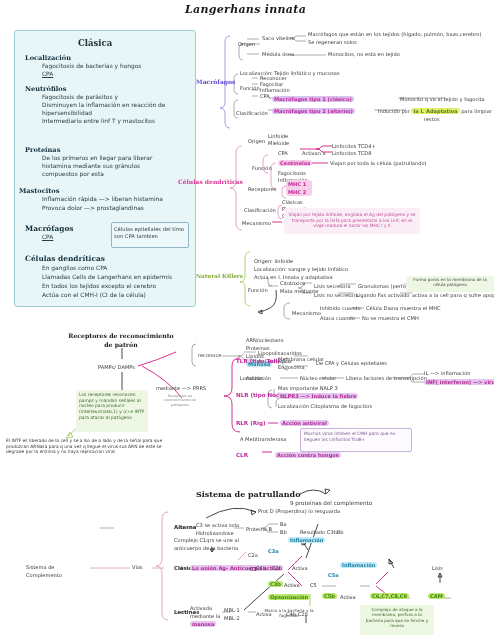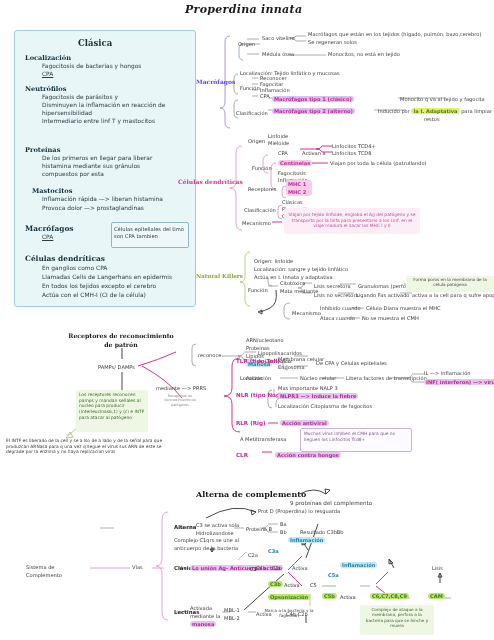--- a/index.html
+++ b/index.html
@@ -60,41 +60,41 @@
 
   #complement-title{left:196px;top:489px;font-size:8px;font-weight:bold;color:#1a1a1a;
                     font-family:"DejaVu Serif","Liberation Serif",serif;}
   #receptors-title{left:66px;top:332px;width:110px;text-align:center;font-size:6.2px;
                    font-weight:bold;color:#1a1a1a;
                    font-family:"DejaVu Serif","Liberation Serif",serif;}
 </style>
 </head>
 <body>
 
-<div class="t" id="doc-title">Properdina innata</div>
+<div class="t" id="doc-title">Langerhans innata</div>
 
 <div class="abs" id="cells-card"></div>
 <div class="t" id="cells-card-title">Clásica</div>
 
 <div class="t cell-h" style="left:25px;top:54px;">Localización</div>
 <div class="t cell-b" style="left:42px;top:63px;">Fagocitosis de bacterias y hongos</div>
 <div class="t cell-b u" style="left:42px;top:71px;">CPA</div>
 
 <div class="t cell-h" style="left:25px;top:85px;">Neutrófilos</div>
 <div class="t cell-b" style="left:42px;top:94px;">Fagocitosis de parásitos y</div>
 <div class="t cell-b" style="left:42px;top:102px;">Disminuyen la inflamación en reacción de</div>
 <div class="t cell-b" style="left:42px;top:110px;">hipersensibilidad</div>
 <div class="t cell-b" style="left:42px;top:118px;">Intermediario entre linf T y mastocitos</div>
 
 <div class="t cell-h" style="left:25px;top:146px;">Proteínas</div>
 <div class="t cell-b" style="left:42px;top:155px;">De los primeros en llegar para liberar</div>
 <div class="t cell-b" style="left:42px;top:163px;">histamina mediante sus gránulos</div>
 <div class="t cell-b" style="left:42px;top:171px;">compuestos por esta</div>
 
-<div class="t cell-h" style="left:32px;top:187px;">Mastocitos</div>
+<div class="t cell-h" style="left:19px;top:187px;">Mastocitos</div>
 <div class="t cell-b" style="left:42px;top:196px;">Inflamación rápida —&gt; liberan histamina</div>
 <div class="t cell-b" style="left:42px;top:205px;">Provoca dolor —&gt; prostaglandinas</div>
 
 <div class="t cell-h" style="left:25px;top:224px;font-size:7.4px;">Macrófagos</div>
 <div class="t cell-b u" style="left:42px;top:234px;">CPA</div>
 
 <div class="abs" id="cpa-note" style="top:222px;"></div>
 <div class="wrap" id="cpa-note-text" style="top:226px;">Células epiteliales del timo son CPA tambien</div>
 
 <div class="t cell-h" style="left:25px;top:254px;font-size:7.4px;">Células dendríticas</div>
@@ -337,21 +337,21 @@
 <div class="t" style="left:236px;top:420px;font-size:5.6px;font-weight:bold;color:#c0299b;">RLR (Rig)</div>
 <div class="t" style="left:280px;top:420px;font-size:5.1px;"><span class="hl hl-mag">Acción antiviral</span></div>
 <div class="t n" style="left:240px;top:436px;">A Metiltransferasa</div>
 
 <div class="t" style="left:236px;top:452px;font-size:5.6px;font-weight:bold;color:#c0299b;">CLR</div>
 <div class="t" style="left:275px;top:452px;font-size:5.1px;"><span class="hl hl-mag">Acción contra hongos</span></div>
 
 <div class="box-outline" style="left:300px;top:428px;width:110px;height:22px;"></div>
 <div class="wrap" style="left:304px;top:431px;width:102px;font-size:4.4px;color:#7a5a8a;">Muchos virus inhiben el CMH para que no lleguen los Linfocitos Tcd8+</div>
 
-<div class="t" id="complement-title">Alterna de complemento</div>
+<div class="t" id="complement-title">Sistema de patrullando</div>
 <div class="t n" style="left:290px;top:500px;font-size:5.6px;">9 proteínas del complemento</div>
 <div class="t n" style="left:26px;top:564px;">Sistema de</div>
 <div class="t n" style="left:26px;top:572px;">Complemento</div>
 <div class="t n" style="left:132px;top:564px;">Vías</div>
 
 <div class="t" style="left:174px;top:524px;font-size:5.4px;font-weight:bold;color:#2b2b2b;">Alterna</div>
 <div class="t n" style="left:196px;top:522px;">C3 se activa sola</div>
 <div class="t n" style="left:196px;top:530px;">Hidrolizandose</div>
 <div class="t n" style="left:246px;top:526px;">Proteína B</div>
 <div class="t n" style="left:280px;top:521px;">Ba</div>

